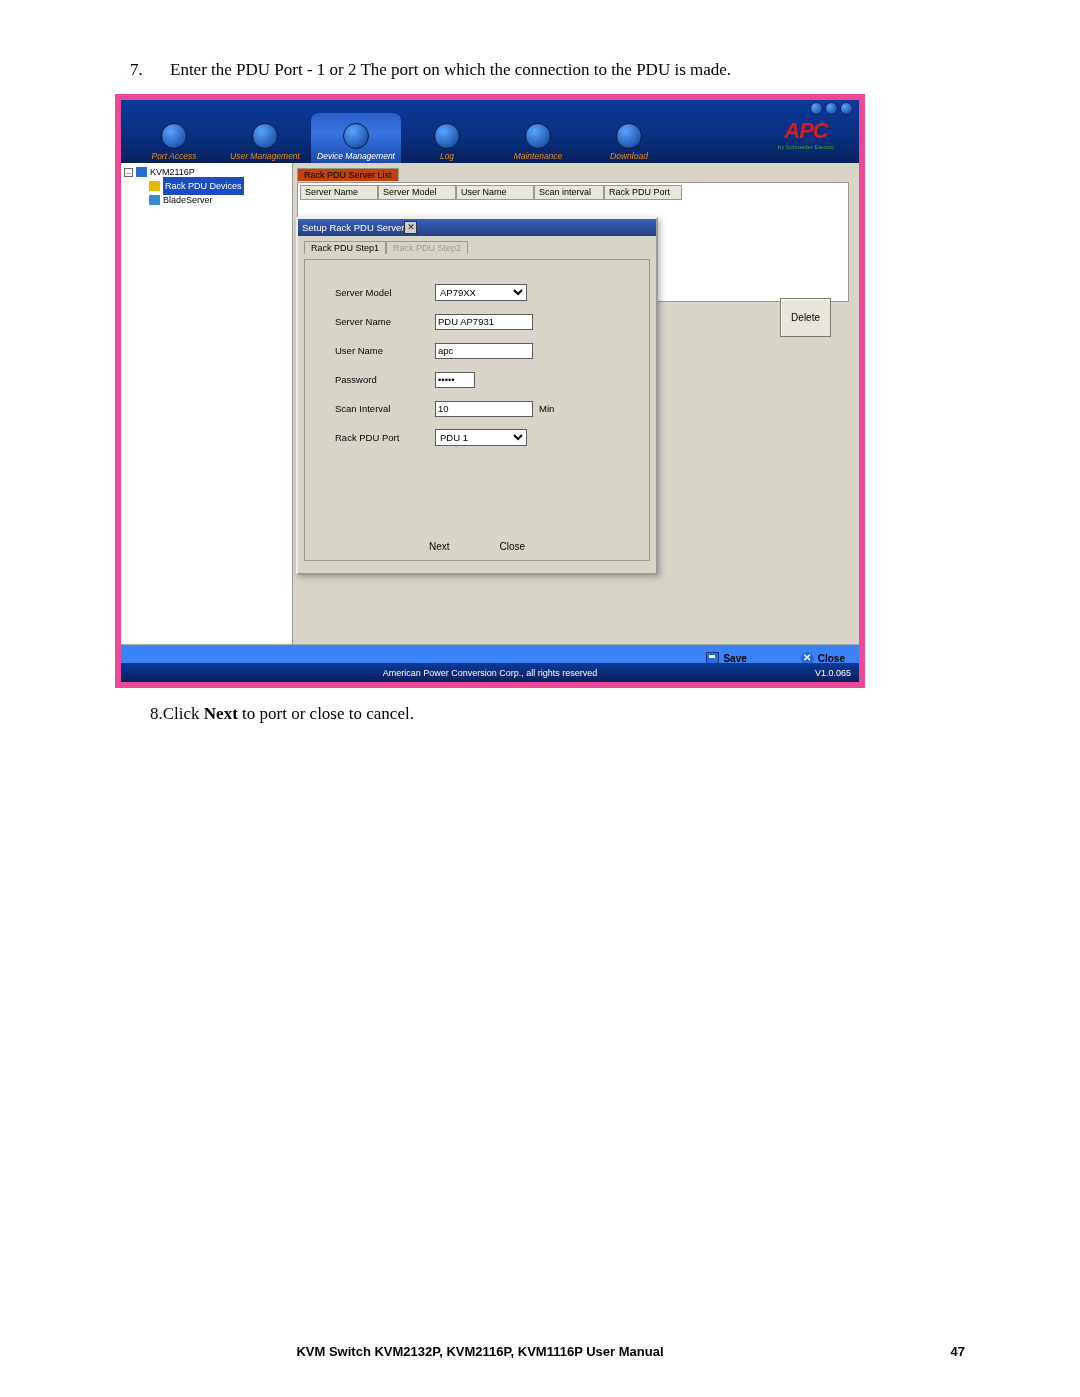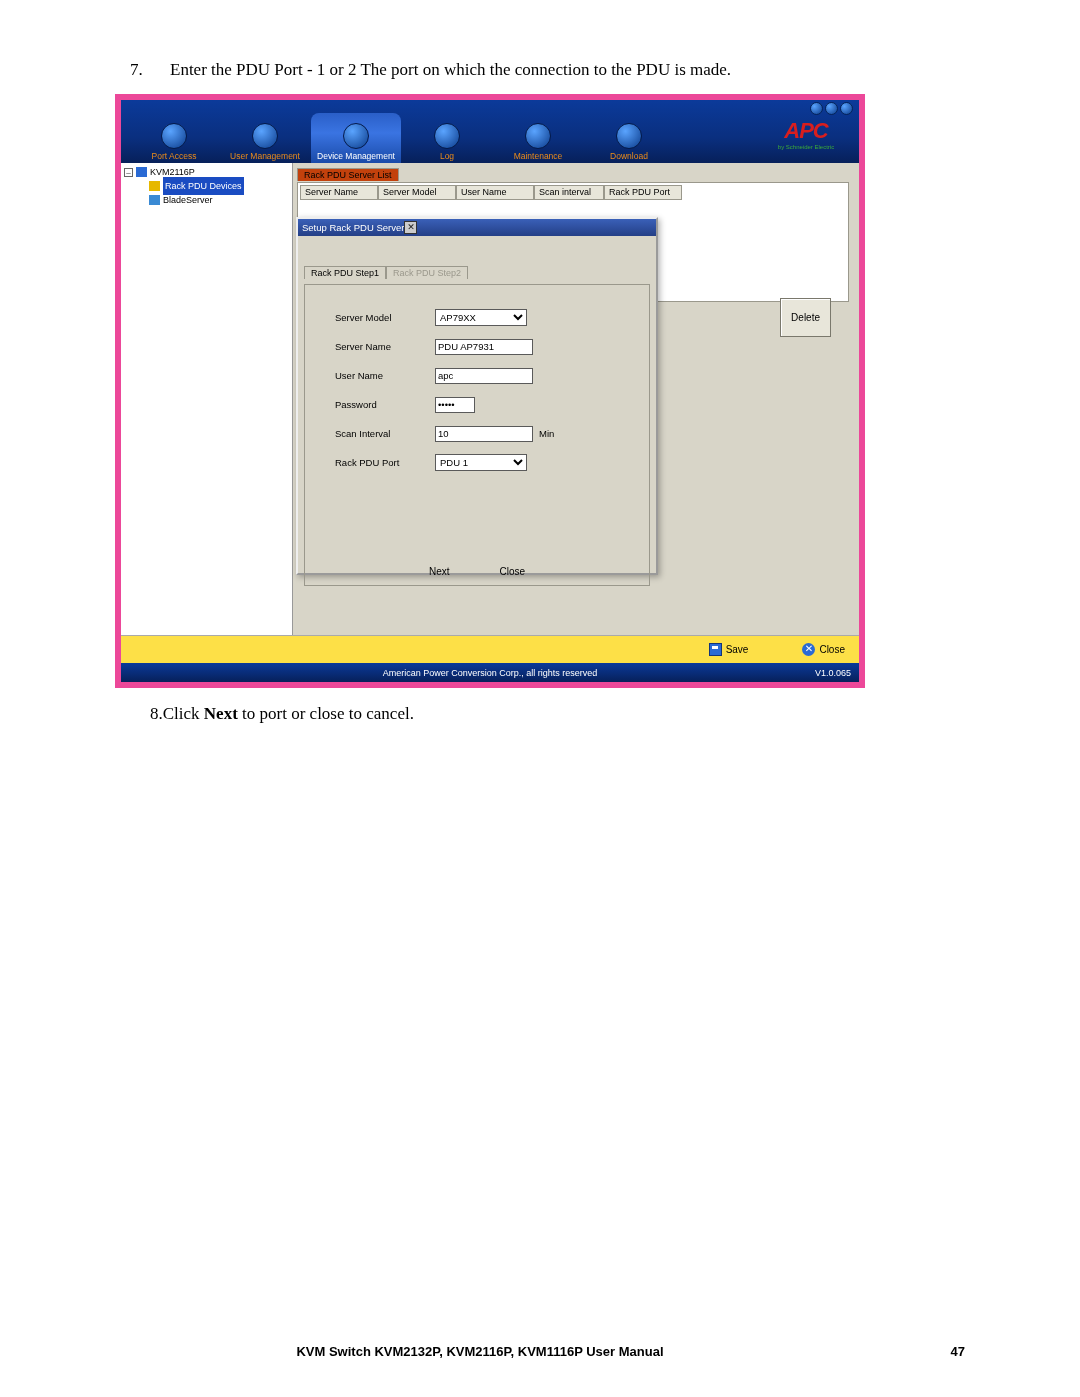--- a/index.html
+++ b/index.html
@@ -7,21 +7,21 @@
   .page { padding: 60px 115px 40px 115px; }
   .instr { font-family: "Times New Roman", serif; font-size: 17px; margin-bottom: 14px; margin-left: 55px; text-indent: -20px; }
   .instr .num { display: inline-block; width: 20px; }
   .app { width: 750px; height: 594px; border: 6px solid #ec4899; background: #d8d5c8; position: relative; font-size: 10px; }
   .topbar { height: 63px; background: linear-gradient(#0b3a9a,#0a2f7f 60%,#07205a); position: relative; display: flex; align-items: flex-end; }
   .toolicons { position: absolute; top: 2px; right: 6px; display: flex; gap: 2px; }
   .toolicons .ticon { width: 13px; height: 13px; border-radius: 50%; background: radial-gradient(circle at 30% 30%, #5aa4ff, #0a3a8a); border: 1px solid #06245a; }
   .logo { position: absolute; top: 18px; right: 8px; width: 90px; text-align: center; }
   .logo .apc { font-weight: 900; font-style: italic; font-size: 22px; color: #d81e1e; letter-spacing: -1px; }
   .logo .sub { font-size: 6px; color: #3aa93a; }
-  .nav { display: flex; align-items: flex-end; height: 100%; padding-left: 8px; gap: 1px; }
+  .nav { display: flex; align-items: flex-end; height: 100%; padding-left: 8px; gap: 1px; font-style: italic; }
   .nav-item { width: 90px; height: 50px; text-align: center; color: #ea8b1a; font-size: 8.5px; padding-bottom: 2px; display: flex; flex-direction: column; justify-content: flex-end; align-items: center; cursor: pointer; }
   .nav-item .nicon { width: 26px; height: 26px; border-radius: 50%; background: radial-gradient(circle at 35% 30%, #5aa4ff, #0a3a8a); margin-bottom: 2px; border:1px solid #041a4a; position:relative; }
   .nav-item.active { background: linear-gradient(#2a5fc8,#3a74e2 40%,#1a4aa8); border-top-left-radius: 8px; border-top-right-radius: 8px; color: #fff; }
   .workarea { display: flex; height: 512px; }
   .sidebar { width: 172px; background: #fff; border-right: 1px solid #999; padding: 2px 3px; }
   .tree-row { display: flex; align-items: center; height: 14px; font-size: 9px; gap: 3px; }
   .tree-ind { display:inline-block; }
   .tree-box { width:9px; height:9px; border:1px solid #666; font-size:8px; line-height:7px; text-align:center; color:#333; }
   .tree-icon { width:11px; height:10px; background:#2a6ad4; display:inline-block; }
   .tree-icon.yellow { background:#e6b800; }
@@ -34,32 +34,32 @@
   .listcols { flex:1; padding:2px; }
   .listhead { display:flex; }
   .listhead .col { border:1px solid #9a988c; background:#e8e6da; font-size:9px; padding:1px 4px; height:15px; }
   .btn { border:1px solid #7a786c; background:#e8e6da; font-size:10px; padding:3px 12px; cursor:pointer; text-align:center; box-shadow: inset 1px 1px 0 #fff; }
   .deletebox { position:absolute; top:135px; right:28px; }
   .btn.small { padding:13px 10px; }
   .dialog { position:absolute; top:54px; left:3px; width:362px; height:358px; background:#d8d5c8; border:2px outset #eee; box-shadow: 2px 2px 6px rgba(0,0,0,0.3); }
   .dlg-title { background: linear-gradient(#3a60b8,#243f86); color:#fff; font-size:9.5px; padding:2px 4px; display:flex; justify-content:flex-start; align-items:center; }
   .dlg-close { width:13px; height:13px; background:#ccc; border:1px solid #333; font-size:9px; text-align:center; line-height:11px; cursor:pointer; color:#222; }
   .dlg-body { padding:4px 6px; }
-  .dlg-tabs { margin-bottom:6px;margin-top:25px; }
+  .dlg-tabs { margin-bottom:6px; }
   .dtab { display:inline-block; border:1px solid #9a988c; border-bottom:none; padding:1px 6px; font-size:9px; background:#d8d5c8; position:relative; top:1px; }
   .dtab.dis { color:#9a988c; }
   .form { border:1px solid #9a988c; height:302px; padding:18px 14px 6px 30px; position:relative; }
   .frow { display:flex; align-items:center; height:29px; font-size:9.5px; }
   .frow .flab { width:100px; }
   .frow input[type=text], .frow input[type=password] { width:98px; height:16px; font-size:9.5px; padding:0 2px; border:1px solid #5a5a5a; background:#fff; }
   .frow select { width:92px; height:17px; font-size:9.5px; border:1px solid #5a5a5a; background:#fff; }
   .min { margin-left:6px; }
   .dlg-actions { position:absolute; bottom:8px; left:0; width:100%; display:flex; justify-content:center; gap:50px; }
   .linkbtn { font-size:10px; color:#000; cursor:pointer; }
-  .bottombar { position:absolute; bottom:19px; left:0; right:0; height:28px; background:#fde047; border-top:1px solid #aaa; display:flex; justify-content:flex-end; align-items:center; padding-right:14px; gap:54px; font-size:10px; }
+  .bottombar { position:absolute; bottom:10px; left:0; right:0; height:28px; background:#3b82f6; border-top:1px solid #aaa; display:flex; justify-content:flex-end; align-items:center; padding-right:14px; gap:54px; font-size:10px;font-weight:bold; }
   .bbtn { display:flex; align-items:center; gap:4px; cursor:pointer; }
   .bicon { width:13px; height:13px; display:inline-block; }
   .bicon.save { background:#2a6ad4; border:1px solid #13357a; position:relative; }
   .bicon.save::after { content:""; position:absolute; left:2px; top:2px; width:6px; height:3px; background:#fff; }
   .bicon.close { border-radius:50%; background:#2a6ad4; color:#fff; text-align:center; font-size:10px; line-height:12px; }
   .statusbar { position:absolute; bottom:0; left:0; right:0; height:19px; background: linear-gradient(#0b3a9a,#07205a); color:#fff; font-size:9px; display:flex; align-items:center; justify-content:center; }
   .ver { position:absolute; right:8px; }
   .instr2 { font-family:"Times New Roman",serif; font-size:17px; margin-top:16px; margin-left:55px; text-indent:-20px; }
   .footer { position:absolute; bottom:38px; left:0; width:960px; text-align:center; font-size:13px; font-weight:bold; font-family:Arial,sans-serif; }
   .pagenum { position:absolute; bottom:38px; right:115px; font-size:13px; font-weight:bold; }

